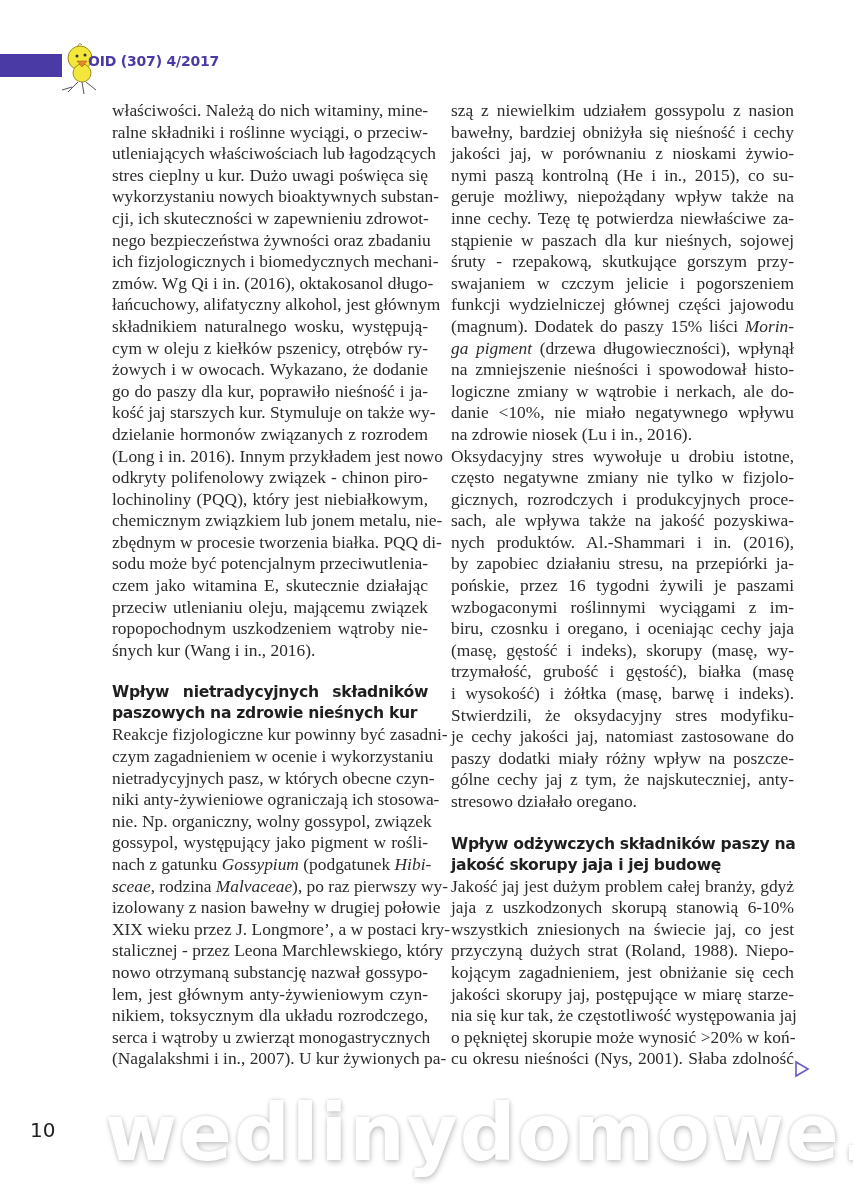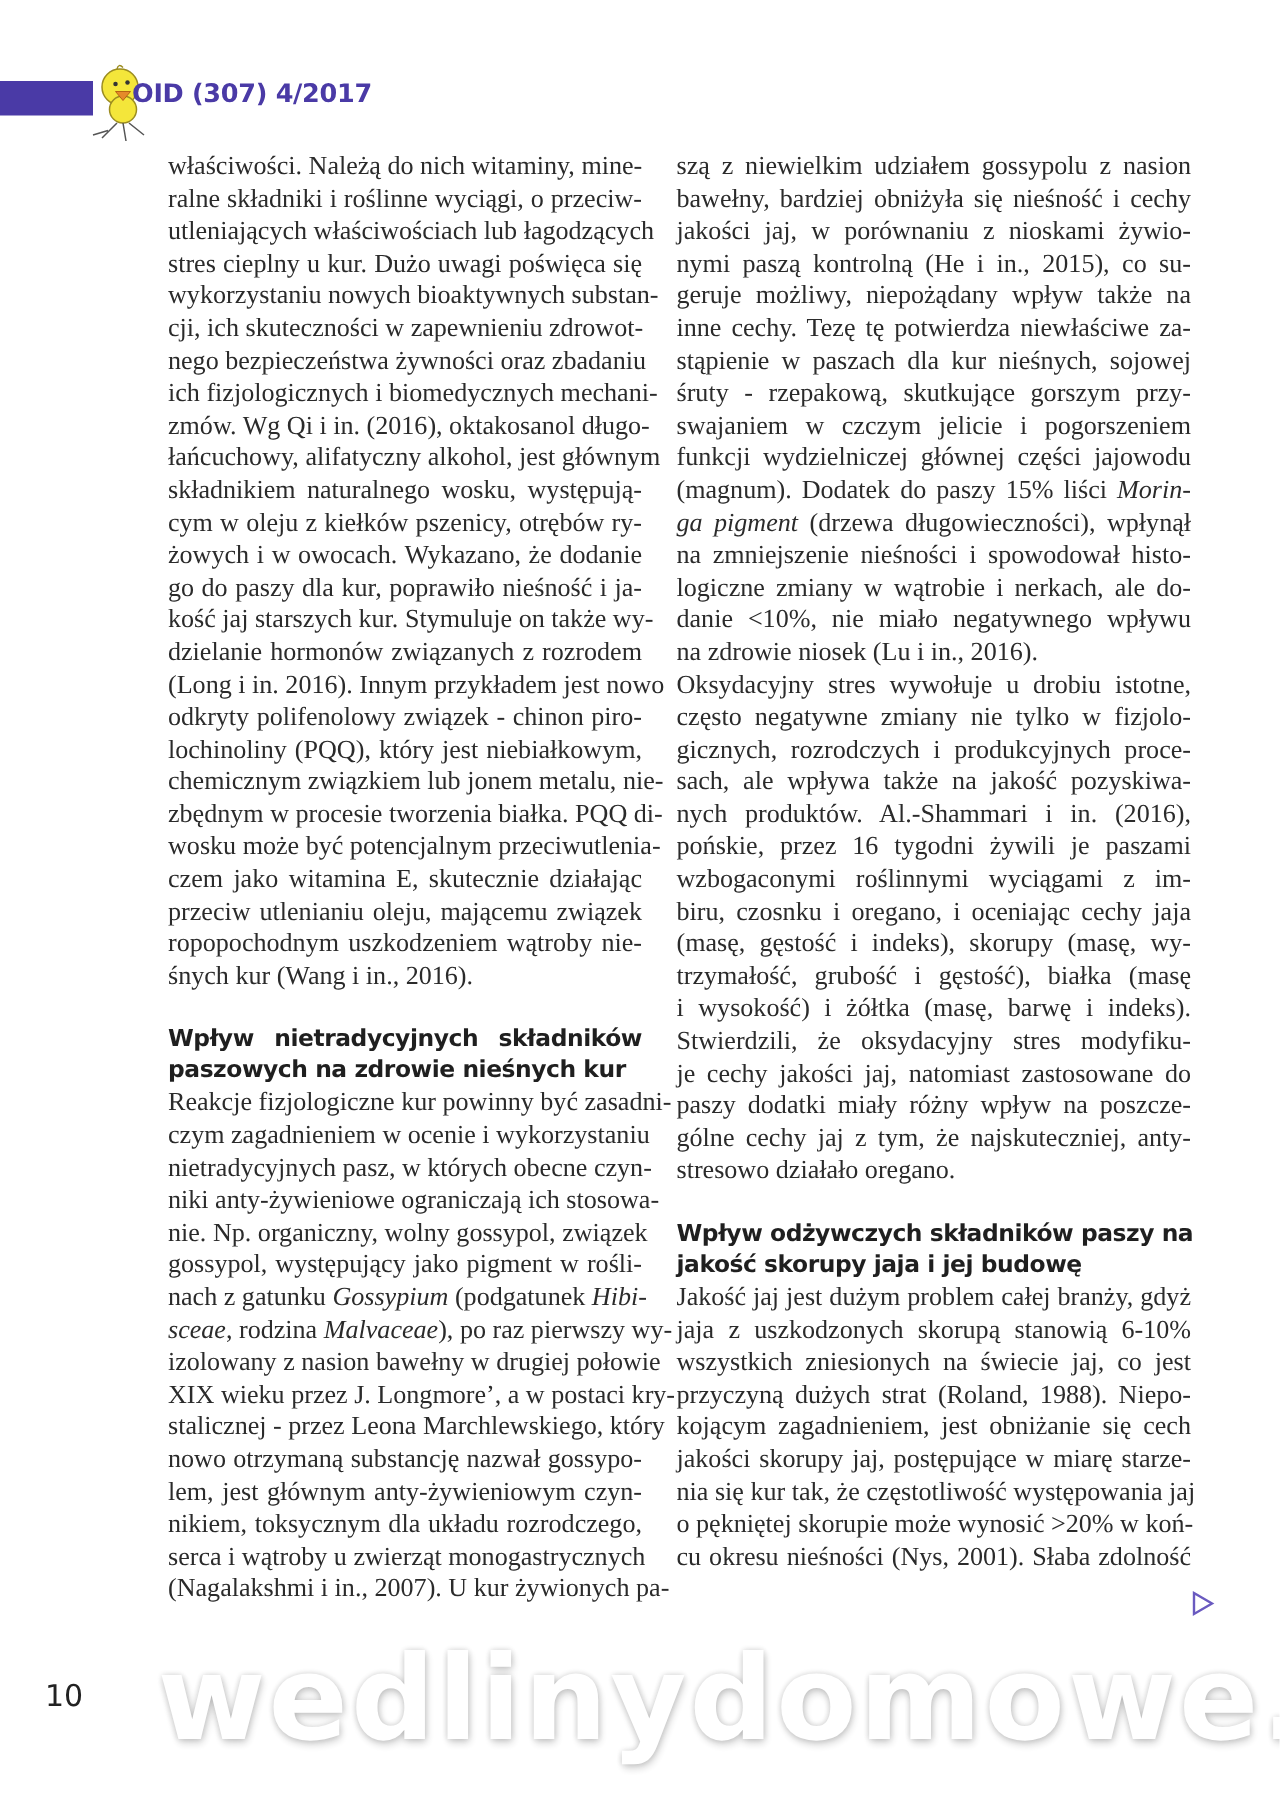--- a/index.html
+++ b/index.html
@@ -8,21 +8,21 @@
     font-family: "Liberation Serif", "DejaVu Serif", serif; color: #2b2b2b;
   }
   .header-bar {
     position: absolute; left: 0; top: 54px; width: 62px; height: 23px; background: #4a3aa6;
   }
   .chick {
     position: absolute; left: 58px; top: 40px; width: 40px; height: 56px;
   }
   .journal {
     position: absolute; left: 88px; top: 53px; font-family: "DejaVu Sans", sans-serif;
-    font-weight: bold; font-size: 17px; color: #4a3aa6; letter-spacing: -0.2px;
+    font-weight: bold; font-size: 14px; color: #4a3aa6; letter-spacing: -0.2px;
   }
   .col {
     position: absolute; top: 100px; font-size: 17.4px; line-height: 21.6px; text-align: justify;
     hyphens: manual;
   }
   .col-left { left: 112px; width: 316px; }
   .col-right { left: 451px; width: 343px; }
   .col p { margin: 0; text-align-last: left; }
   .col .line { display: block; text-align: justify; text-align-last: justify; white-space: nowrap; }
   .col .line.last { text-align-last: left; }
@@ -77,21 +77,21 @@
       <span class="line">cym w oleju z kiełków pszenicy, otrębów ry-</span>
       <span class="line">żowych i w owocach. Wykazano, że dodanie</span>
       <span class="line">go do paszy dla kur, poprawiło nieśność i ja-</span>
       <span class="line">kość jaj starszych kur. Stymuluje on także wy-</span>
       <span class="line">dzielanie hormonów związanych z rozrodem</span>
       <span class="line">(Long i in. 2016). Innym przykładem jest nowo</span>
       <span class="line">odkryty polifenolowy związek - chinon piro-</span>
       <span class="line">lochinoliny (PQQ), który jest niebiałkowym,</span>
       <span class="line">chemicznym związkiem lub jonem metalu, nie-</span>
       <span class="line">zbędnym w procesie tworzenia białka. PQQ di-</span>
-      <span class="line">wosku może być potencjalnym przeciwutlenia-</span>
+      <span class="line">sodu może być potencjalnym przeciwutlenia-</span>
       <span class="line">czem jako witamina E, skutecznie działając</span>
       <span class="line">przeciw utlenianiu oleju, mającemu związek</span>
       <span class="line">ropopochodnym uszkodzeniem wątroby nie-</span>
       <span class="line last">śnych kur (Wang i in., 2016).</span>
     </p>
   <span class="spacer"></span>
   <div class="heading" id="lh1">
       <span class="line">Wpływ nietradycyjnych składników</span>
       <span class="line last">paszowych na zdrowie nieśnych kur</span>
     </div>
@@ -133,20 +133,21 @@
       <span class="line">logiczne zmiany w wątrobie i nerkach, ale do-</span>
       <span class="line">danie &lt;10%, nie miało negatywnego wpływu</span>
       <span class="line last">na zdrowie niosek (Lu i in., 2016).</span>
     </p>
   <p id="rp2">
       <span class="line">Oksydacyjny stres wywołuje u drobiu istotne,</span>
       <span class="line">często negatywne zmiany nie tylko w fizjolo-</span>
       <span class="line">gicznych, rozrodczych i produkcyjnych proce-</span>
       <span class="line">sach, ale wpływa także na jakość pozyskiwa-</span>
       <span class="line">nych produktów. Al.-Shammari i in. (2016),</span>
+      <span class="line">by zapobiec działaniu stresu, na przepiórki ja-</span>
       <span class="line">pońskie, przez 16 tygodni żywili je paszami</span>
       <span class="line">wzbogaconymi roślinnymi wyciągami z im-</span>
       <span class="line">biru, czosnku i oregano, i oceniając cechy jaja</span>
       <span class="line">(masę, gęstość i indeks), skorupy (masę, wy-</span>
       <span class="line">trzymałość, grubość i gęstość), białka (masę</span>
       <span class="line">i wysokość) i żółtka (masę, barwę i indeks).</span>
       <span class="line">Stwierdzili, że oksydacyjny stres modyfiku-</span>
       <span class="line">je cechy jakości jaj, natomiast zastosowane do</span>
       <span class="line">paszy dodatki miały różny wpływ na poszcze-</span>
       <span class="line">gólne cechy jaj z tym, że najskuteczniej, anty-</span>

